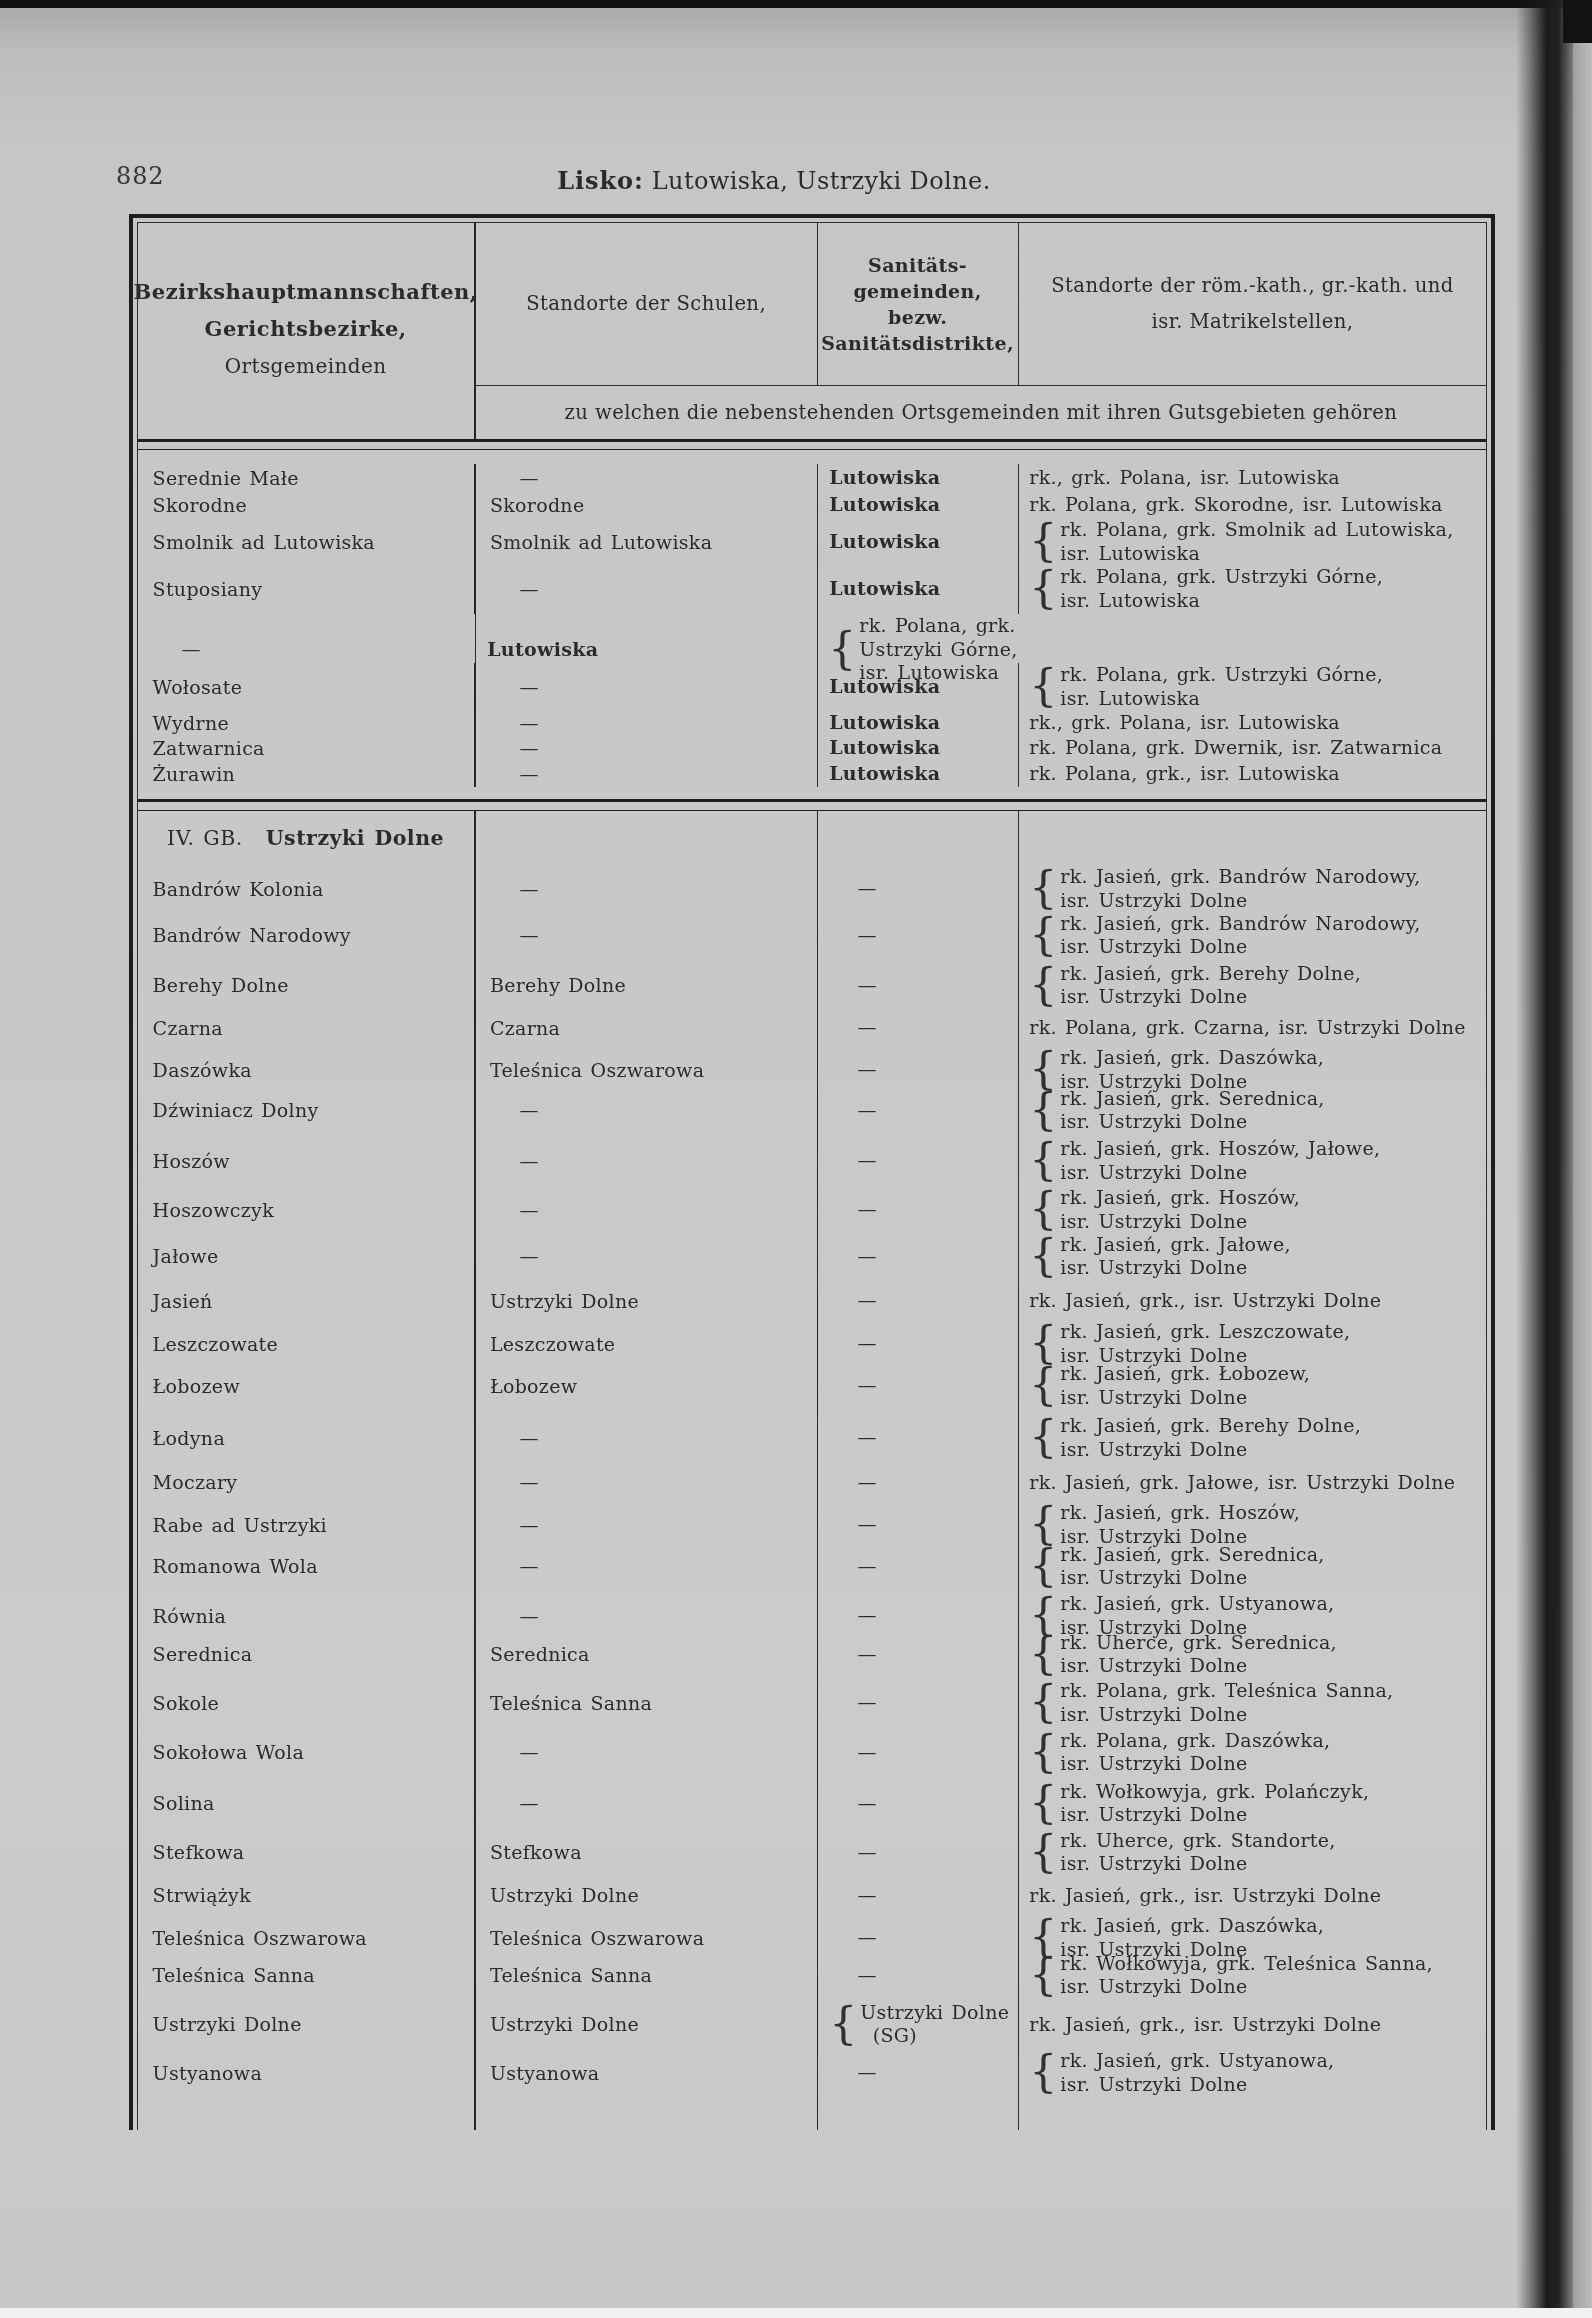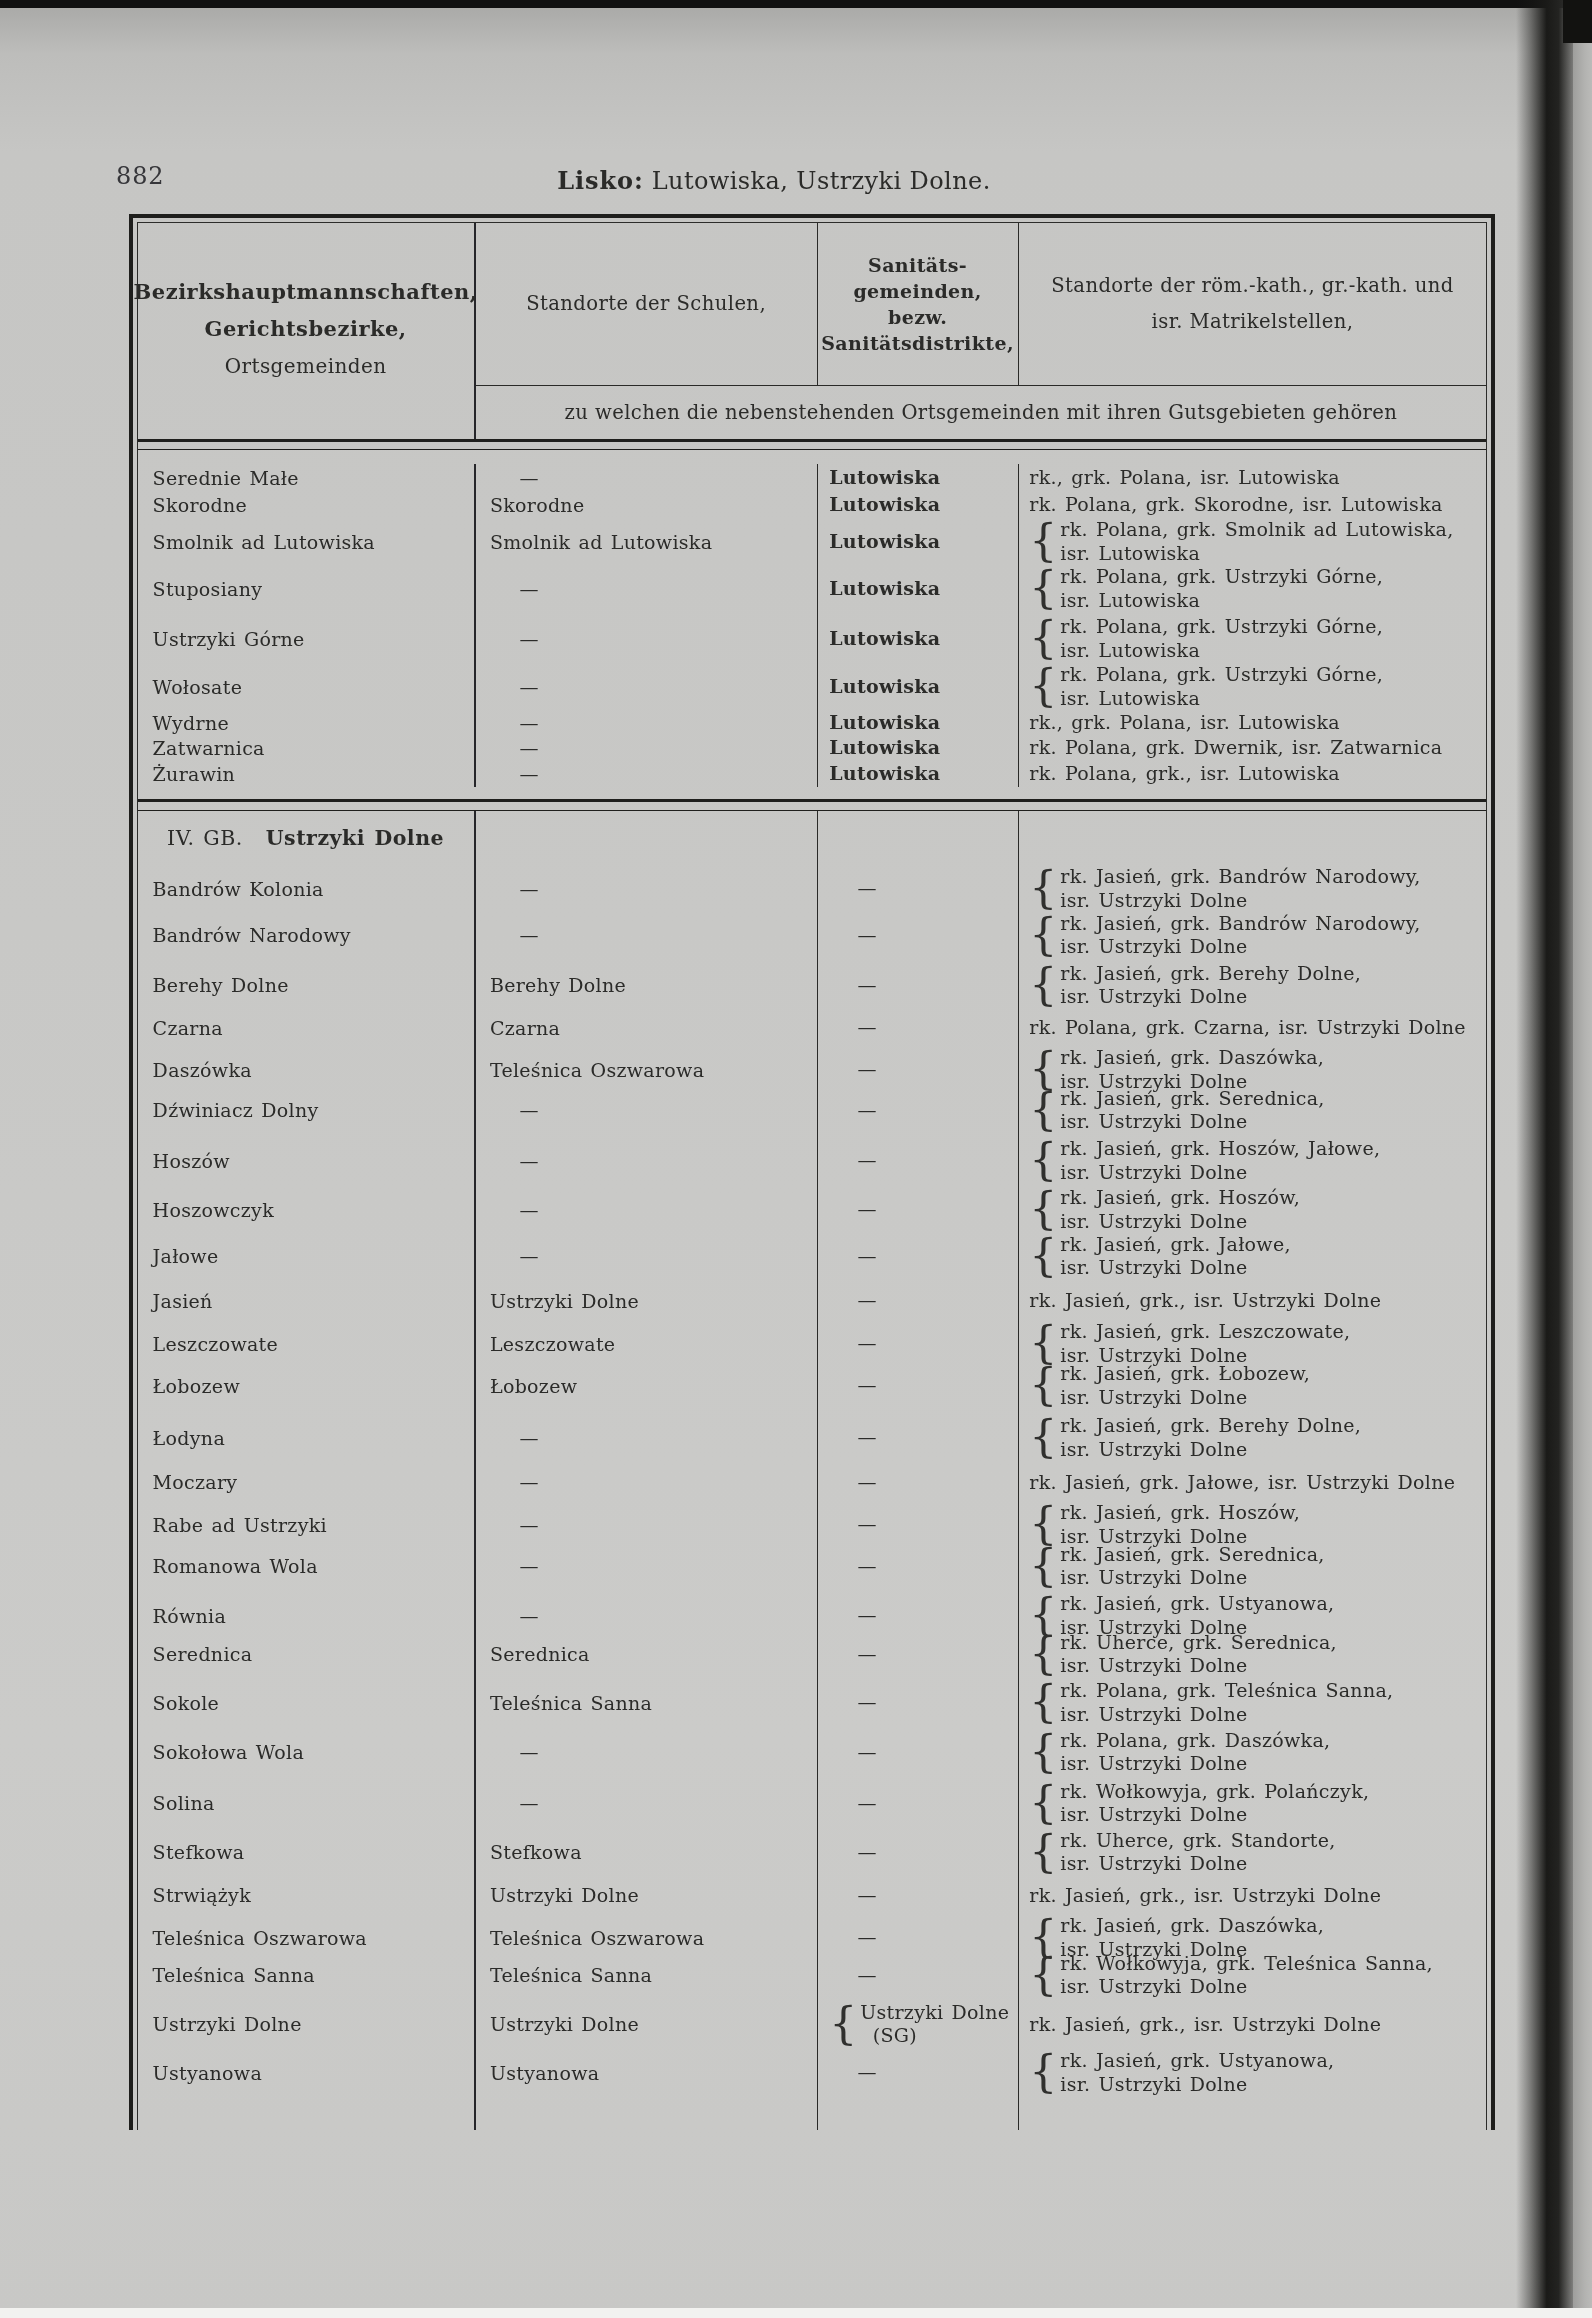--- a/index.html
+++ b/index.html
@@ -200,23 +200,20 @@
     </div>
     <div class="c c4">
       <span class="brace">{</span>
       <span class="stack">
         <span>rk. Polana, grk. Ustrzyki Górne,</span>
         <span>isr. Lutowiska</span>
       </span>
     </div>
   </div>
         <div class="row" style="height: 49px;">
-    <div class="c c1">
-      <span>Ustrzyki Górne</span>
-    </div>
     <div class="c c2 dash">
       <span>—</span>
     </div>
     <div class="c c3">
 
       <span class="stack">
         <span>Lutowiska</span>
 
       </span>
     </div>

